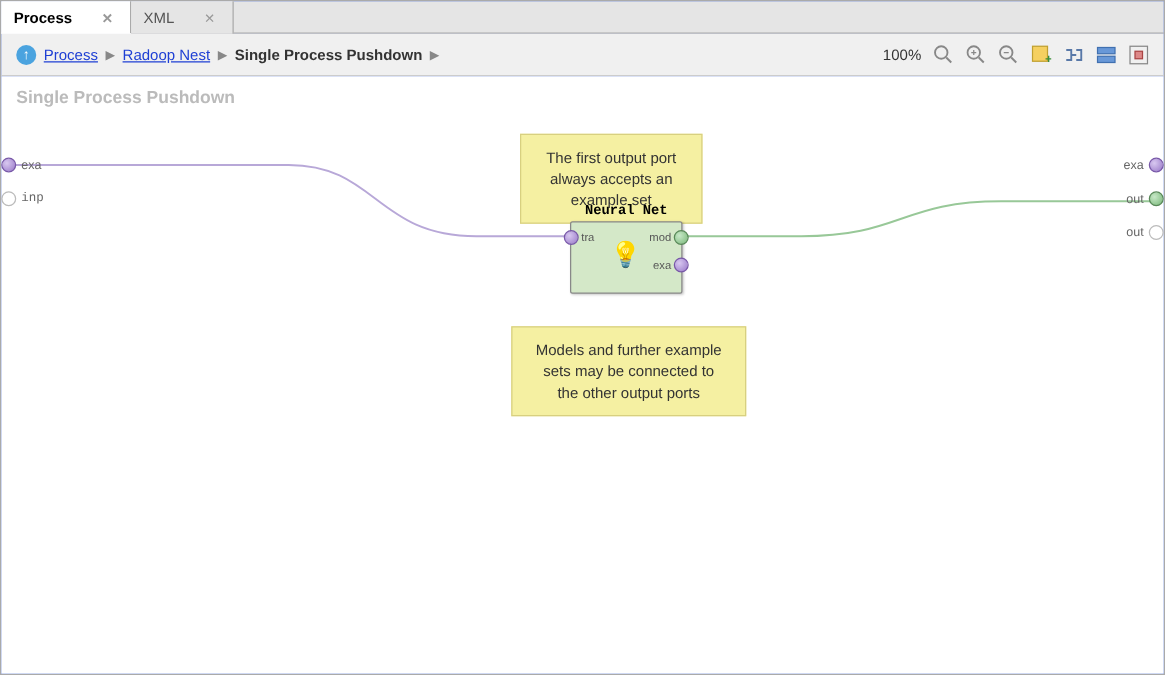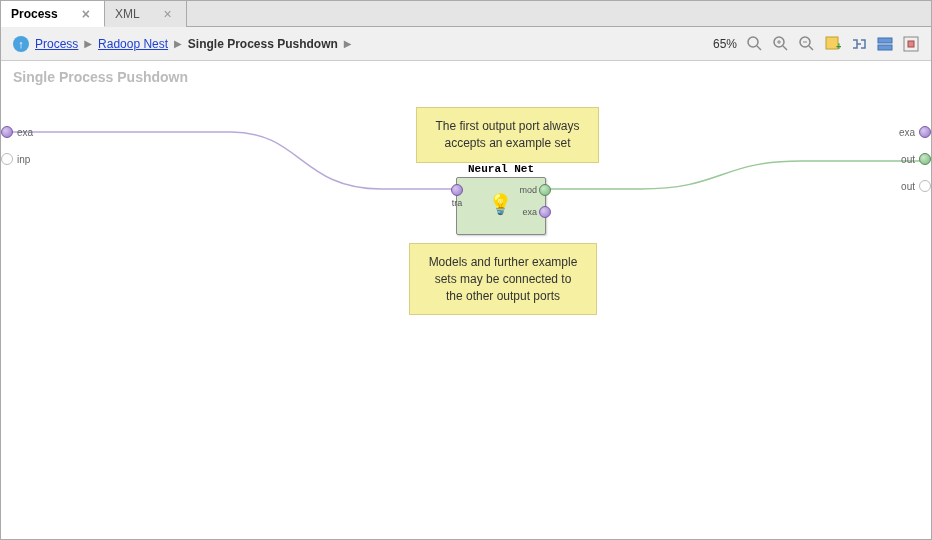--- a/index.html
+++ b/index.html
@@ -66,21 +66,21 @@
     <div class="breadcrumb">
       <span class="info-icon">↑</span>
       <a href="#">Process</a>
       <span class="sep">▶</span>
       <a href="#">Radoop Nest</a>
       <span class="sep">▶</span>
       <span class="current">Single Process Pushdown</span>
       <span class="sep">▶</span>
     </div>
     <div class="toolbar-right">
-      <span class="zoom-label">65%</span>
+      <span class="zoom-label">100%</span>
       <span class="tool-icon">
           <svg width="16" height="16">
             <circle cx="6" cy="6" r="5" fill="none" stroke="#888" stroke-width="1.5"></circle>
             <line x1="10" y1="10" x2="14" y2="14" stroke="#888" stroke-width="1.5"></line>
           </svg>
         </span>
       <span class="tool-icon">
           <svg width="16" height="16">
             <circle cx="6" cy="6" r="5" fill="none" stroke="#888" stroke-width="1.5"></circle>
             <line x1="10" y1="10" x2="14" y2="14" stroke="#888" stroke-width="1.5"></line>
@@ -127,46 +127,46 @@
 
     <svg class="wires" viewBox="0 0 930 478" preserveAspectRatio="none">
       <path d="M 6 71 C 150 71, 150 71, 230 71 C 300 71, 300 128, 380 128 L 455 128" fill="none" stroke="#b8a8d8" stroke-width="1.5"></path>
       <path d="M 545 128 L 640 128 C 720 128, 720 100, 800 100 C 870 100, 870 100, 924 100" fill="none" stroke="#98c898" stroke-width="1.5"></path>
     </svg>
 
     <div class="port-left" style="left:0; top:65px;">
       <div class="port-circle purple"></div>
       <span class="port-label">exa</span>
     </div>
-    <div class="port-left" style="left:0; top:92px;">
+    <div class="port-left" style="left:0; top:92px;font-family:Liberation Mono, monospace;">
       <div class="port-circle empty"></div>
       <span class="port-label">inp</span>
     </div>
 
     <div class="port-right" style="right:0; top:65px; flex-direction:row-reverse;">
       <div class="port-circle purple"></div>
       <span class="port-label">exa</span>
     </div>
     <div class="port-right" style="right:0; top:92px; flex-direction:row-reverse;">
       <div class="port-circle green"></div>
       <span class="port-label">out</span>
     </div>
     <div class="port-right" style="right:0; top:119px; flex-direction:row-reverse;">
       <div class="port-circle empty"></div>
       <span class="port-label">out</span>
     </div>
 
-    <div class="note" style="left:415px; top:46px; width:183px;">The first output port always accepts an example set</div>
-    <div class="note" style="left:408px; top:182px; width:188px;">Models and further example sets may be connected to the other output ports</div>
+    <div class="note" style="left:415px; top:46px; width:146px;">The first output port always accepts an example set</div>
+    <div class="note" style="left:408px; top:200px; width:188px;">Models and further example sets may be connected to the other output ports</div>
 
     <div class="operator" style="left:455px; top:102px;">
       <div class="op-title">Neural Net</div>
       <div class="op-body">
         <span class="bulb">💡</span>
-        <div class="op-port" style="left:-6px; top:6px;flex-direction:column;">
+        <div class="op-port" style="left:-6px; top:6px;">
           <div class="op-port-circle purple"></div>
           <span>tra</span>
         </div>
         <div class="op-port" style="right:-6px; top:6px; flex-direction:row-reverse;">
           <div class="op-port-circle green"></div>
           <span>mod</span>
         </div>
         <div class="op-port" style="right:-6px; top:28px; flex-direction:row-reverse;">
           <div class="op-port-circle purple"></div>
           <span>exa</span>

